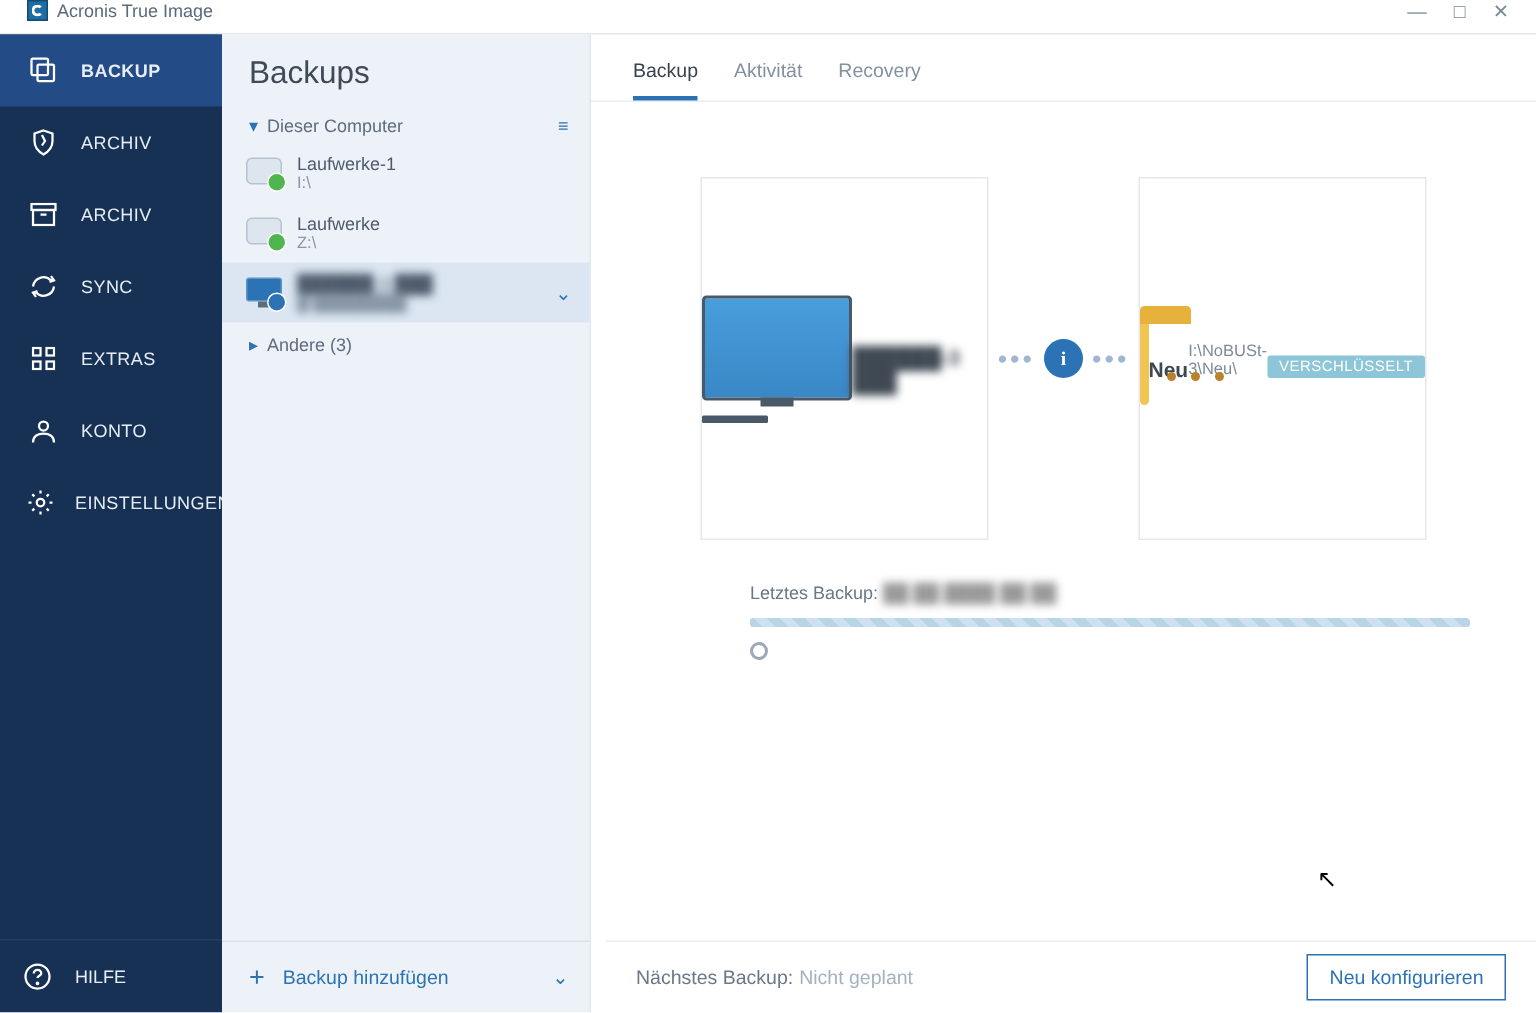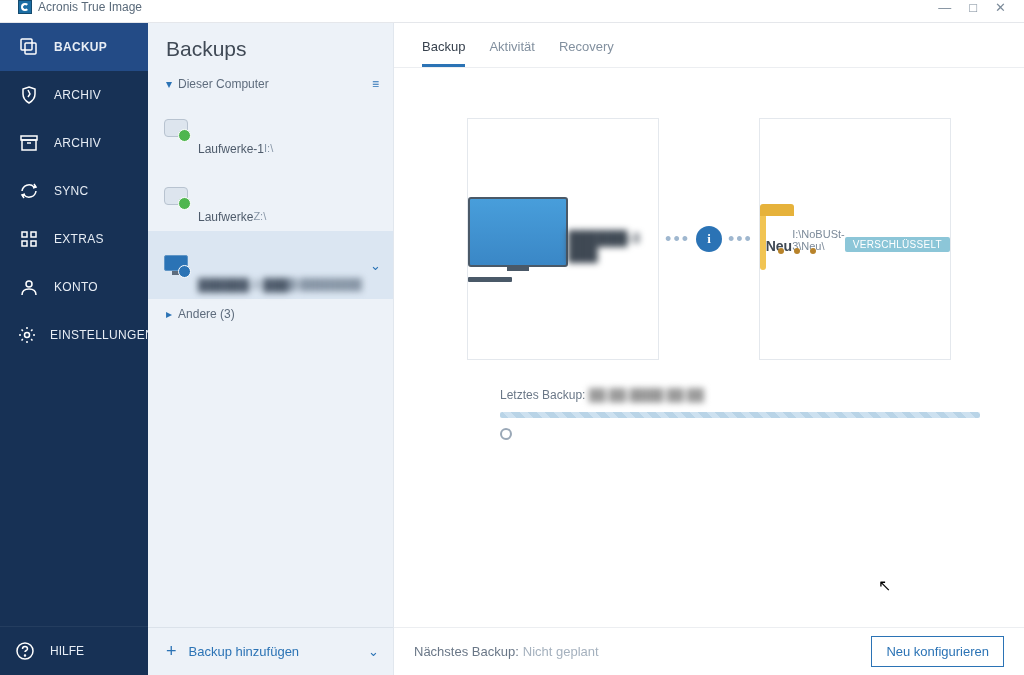--- a/index.html
+++ b/index.html
@@ -25,21 +25,21 @@
   .backcol{width:245px;background:#edf2f8;border-right:1px solid #e1e7ee;display:flex;flex-direction:column;}
   .backcol h1{margin:0;padding:14px 18px 10px;font-size:21px;font-weight:400;color:#404a56;}
   .grouphdr{display:flex;align-items:center;padding:6px 14px 4px 18px;color:#5e6c7d;font-size:12px;}
   .grouphdr .caret{margin-right:6px;color:#2b73b5;}
   .grouphdr .menu{margin-left:auto;color:#2b73b5;}
   .bitem{display:flex;align-items:center;padding:7px 12px 7px 16px;cursor:pointer;position:relative;}
   .bitem .disk{width:24px;height:20px;margin-right:10px;position:relative;}
   .bitem .disk .cyl{width:22px;height:16px;border:1px solid #b8c3d0;border-radius:4px;background:#dde5ee;}
   .bitem .disk .badge{position:absolute;right:-3px;bottom:-3px;width:11px;height:11px;border-radius:50%;background:#4fb64f;border:1px solid #fff;}
   .bitem .disk .badge.info{background:#2b73b5;}
-  .bitem .txt{display:flex;flex-direction:row;font-size:12px;color:#4e5b6b;margin-top:40px;}
+  .bitem .txt{display:flex;flex-direction:column;font-size:12px;color:#4e5b6b;}
   .bitem .txt .sub{font-size:11px;color:#8896a6;}
   .bitem .chev{margin-left:auto;color:#2b73b5;}
   .bitem.sel{background:#dbe6f2;}
   .bitem.pc .disk .mon{width:22px;height:14px;border:1px solid #5f95c6;border-radius:2px;background:#2b73b5;}
   .bitem.pc .disk .stand{width:8px;height:4px;background:#5e6c7d;margin:0 auto;}
   .blur{filter:blur(3px);color:#999;}
   .andere{padding:8px 14px 8px 18px;color:#5e6c7d;font-size:12px;display:flex;align-items:center;cursor:pointer;}
   .andere .caret{margin-right:6px;color:#2b73b5;}
   .addbar{margin-top:auto;height:47px;border-top:1px solid #dbe2ea;display:flex;align-items:center;padding:0 14px 0 18px;color:#2b73b5;font-size:13px;cursor:pointer;}
   .addbar .plus{font-size:18px;margin-right:12px;}
@@ -72,21 +72,21 @@
   .folder .holes span{width:6px;height:6px;background:#b8832a;border-radius:50%;}
 
   .encbadge{margin-top:10px;background:#8cc6d8;color:#fff;font-size:10px;padding:2px 8px;border-radius:2px;letter-spacing:.3px;}
 
   .last{width:480px;margin:28px 0 10px 0;font-size:12px;color:#6a7787;align-self:flex-start;margin-left:66px;}
   .last .blur{filter:blur(3px);}
   .bar{width:480px;height:6px;background:repeating-linear-gradient(45deg,#b9d4e7 0 6px,#cde1f0 6px 12px);border-radius:2px;align-self:flex-start;margin-left:66px;}
   .noinfo{width:480px;margin:10px 0 0 66px;font-size:12px;color:#6a7787;align-self:flex-start;display:flex;align-items:center;gap:6px;}
   .noinfo .bullet{width:8px;height:8px;border:2px solid #9aa8b7;border-radius:50%;}
 
-  .footer{height:47px;border-top:1px solid #eceef1;display:flex;align-items:center;padding:0 20px;font-size:13px;}
+  .footer{height:47px;border-top:1px solid #eceef1;display:flex;align-items:center;padding:0 20px;font-size:13px;margin-left:10px;}
   .footer .lab{color:#6a7787;}
   .footer .val{color:#a5b1be;margin-left:4px;}
   .cfgbtn{margin-left:auto;border:1px solid #2b73b5;color:#2b73b5;padding:7px 14px;font-size:13px;cursor:pointer;}
 
   .cursor{position:absolute;left:878px;top:576px;font-size:16px;color:#000;pointer-events:none;}
 
   svg{display:block;}
 </style>
 </head>
 <body>

